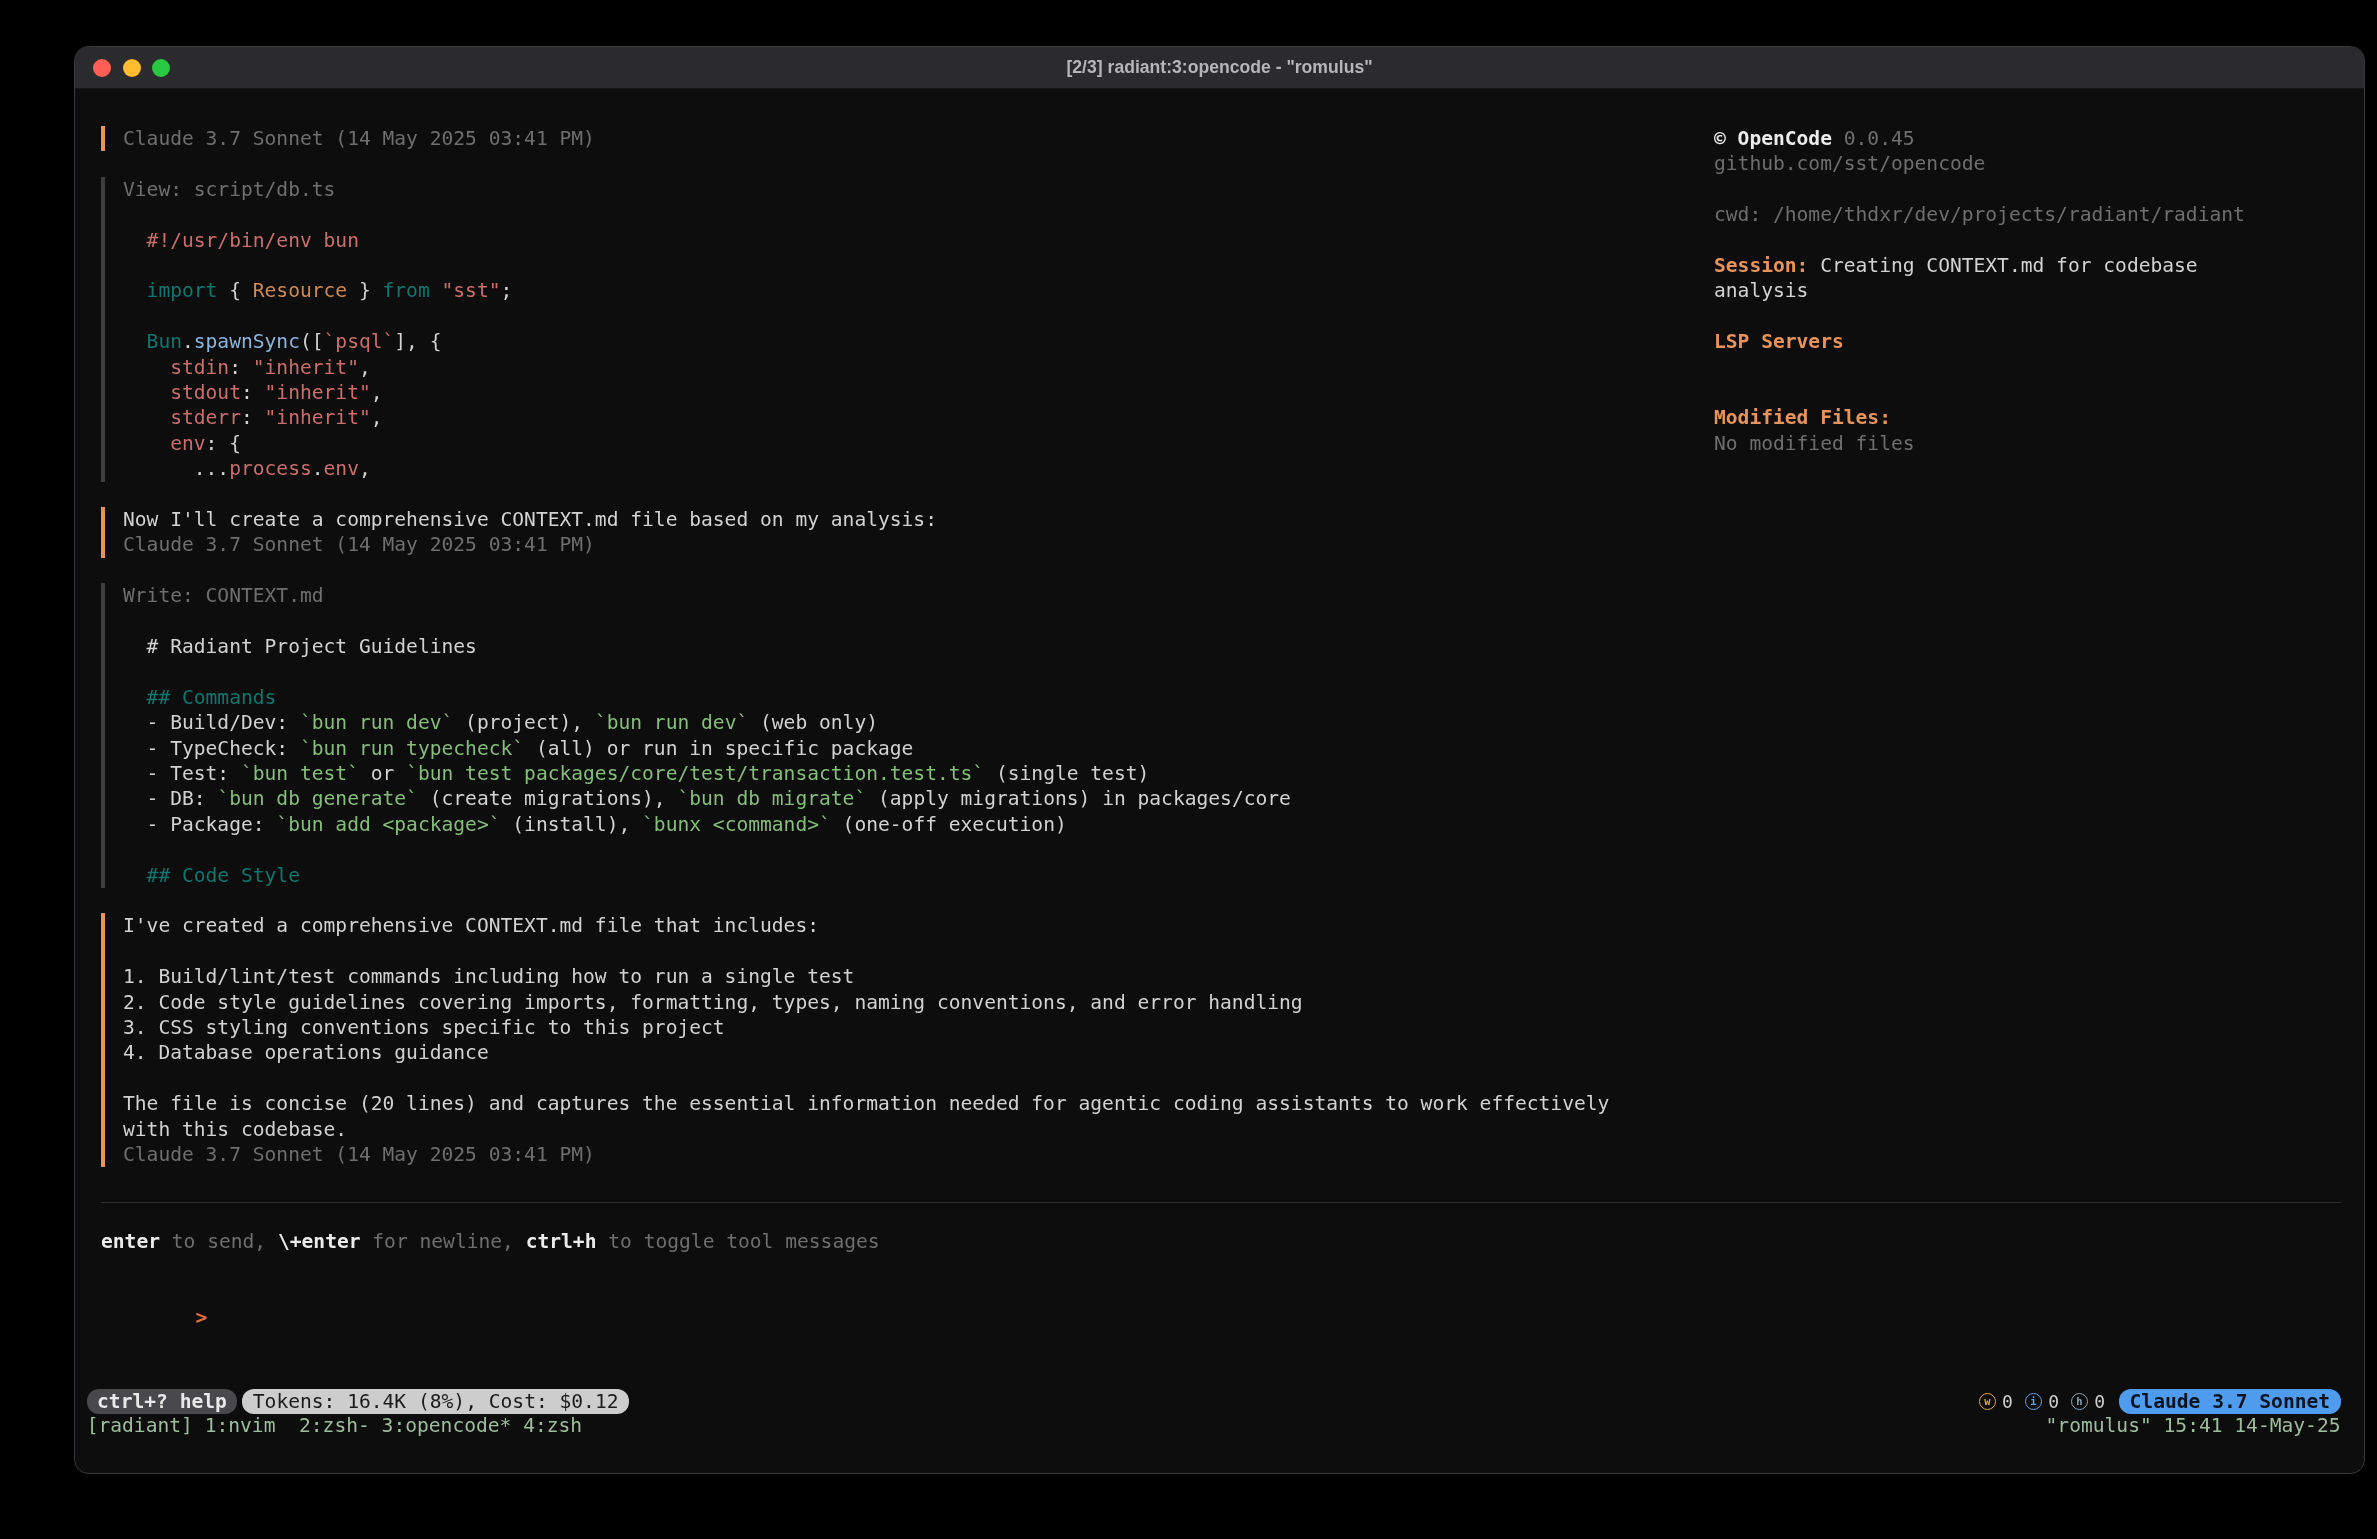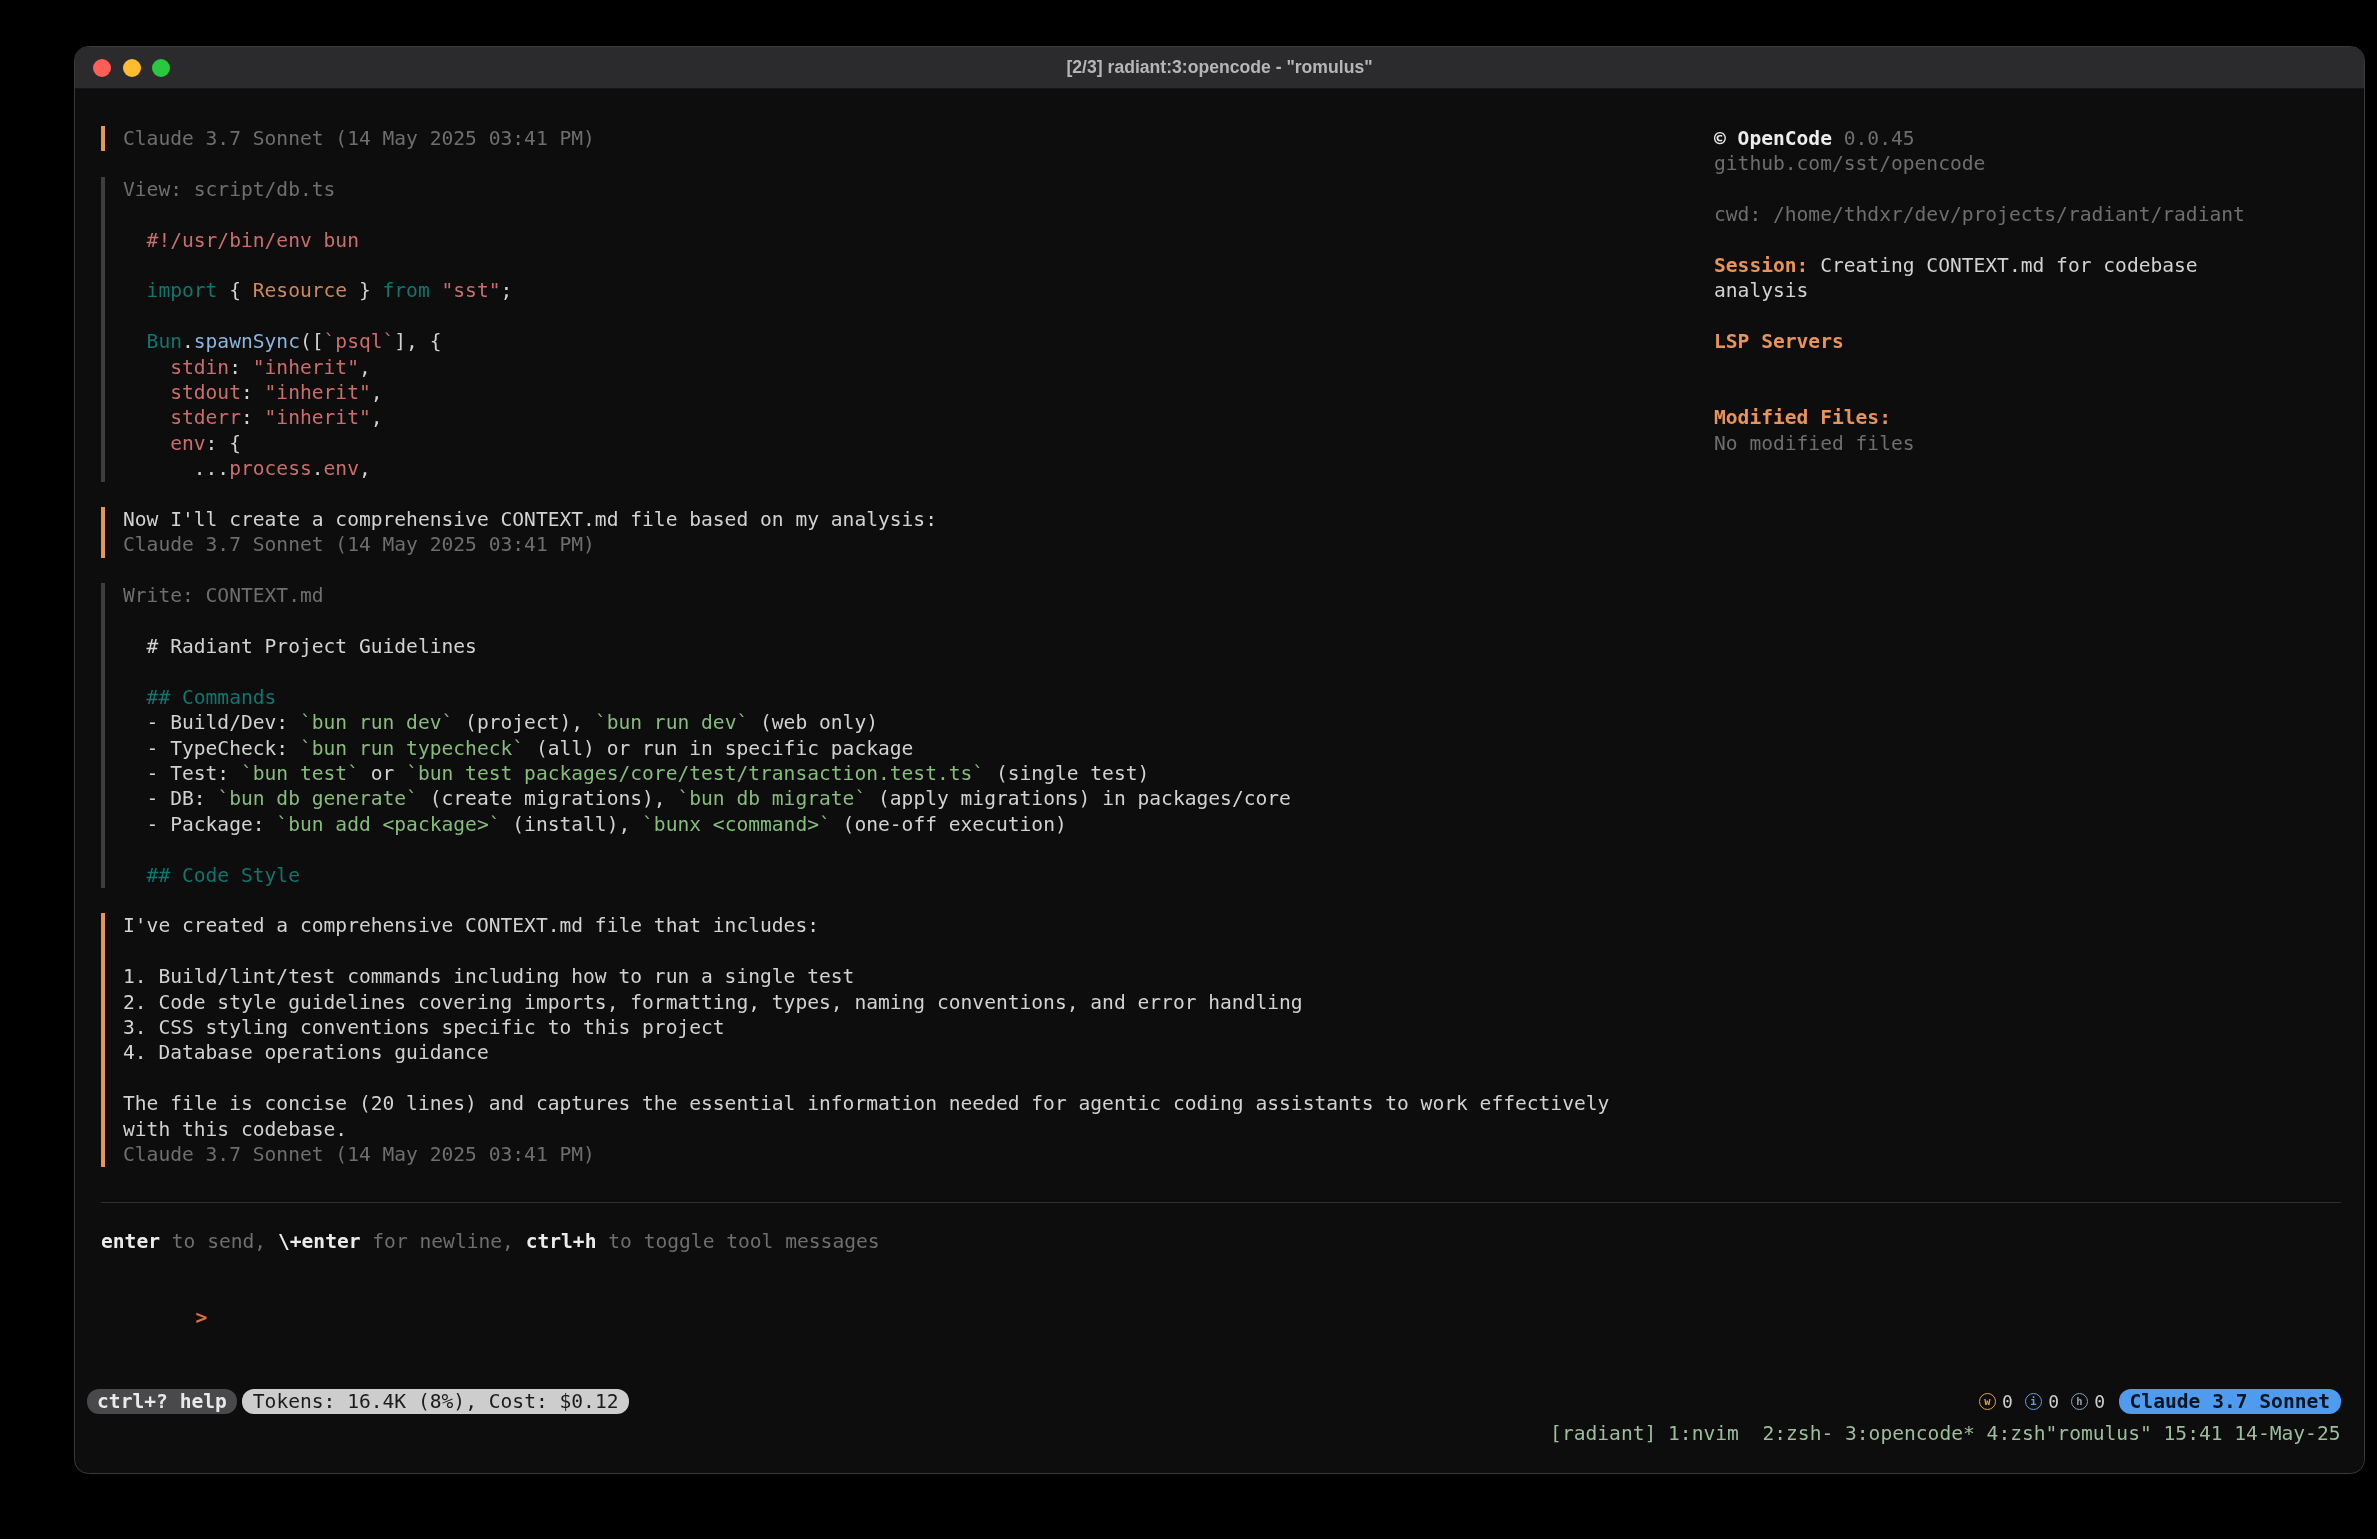--- a/index.html
+++ b/index.html
@@ -52,21 +52,21 @@
   .chip-tokens { background:#cdcdcd; color:#1b1b1b; }
   .chip-model  { background:#4f9cee; color:#081421; font-weight:bold; }
   .spacer { flex:1; }
   .diagnostics { display:inline-flex; align-items:center; gap:11.7px; margin-right:9px; }
   .diag { display:inline-flex; align-items:center; gap:5.9px; }
   .diag-icon { width:17.6px; height:17.6px; border:1.3px solid currentColor; border-radius:50%;
                display:inline-flex; align-items:center; justify-content:center;
                font-size:10.4px; font-weight:bold; }
   .diag-count { color:#cfcfcf; font-size:18px; }
 
-  .tmuxbar { position:absolute; left:11.7px; right:23.5px; top:1324px; display:flex; justify-content:flex-end; color:#9dbd9d;margin-top:8px; }
+  .tmuxbar { position:absolute; left:11.7px; right:23.5px; top:1324px; display:flex; justify-content:space-between; color:#9dbd9d; }
   .tmux-left, .tmux-right { white-space:pre; }
 </style>
 </head>
 <body>
 
 <div class="window">
   <div class="titlebar">
     <div class="traffic-lights" id="traffic-lights">
         <span class="tl" style="background: rgb(255, 95, 87);"></span>
         <span class="tl" style="background: rgb(254, 188, 46);"></span>

